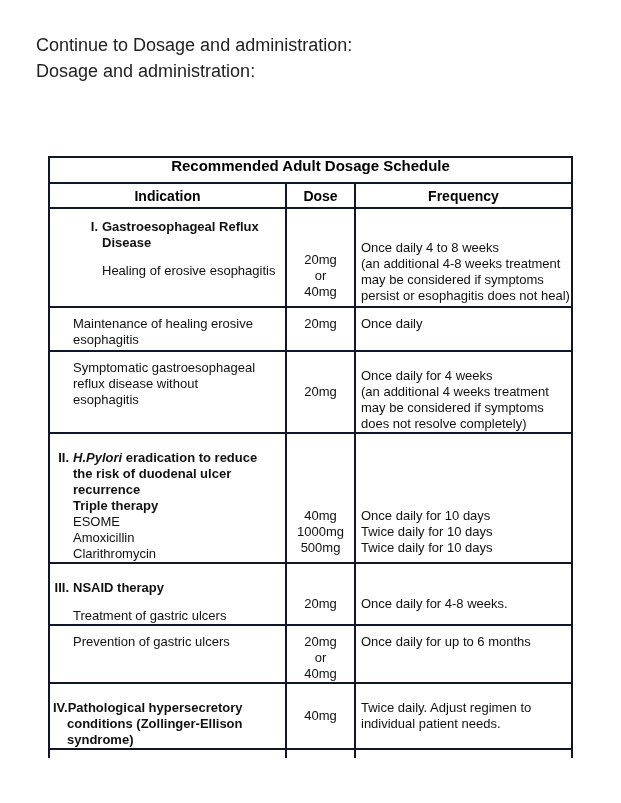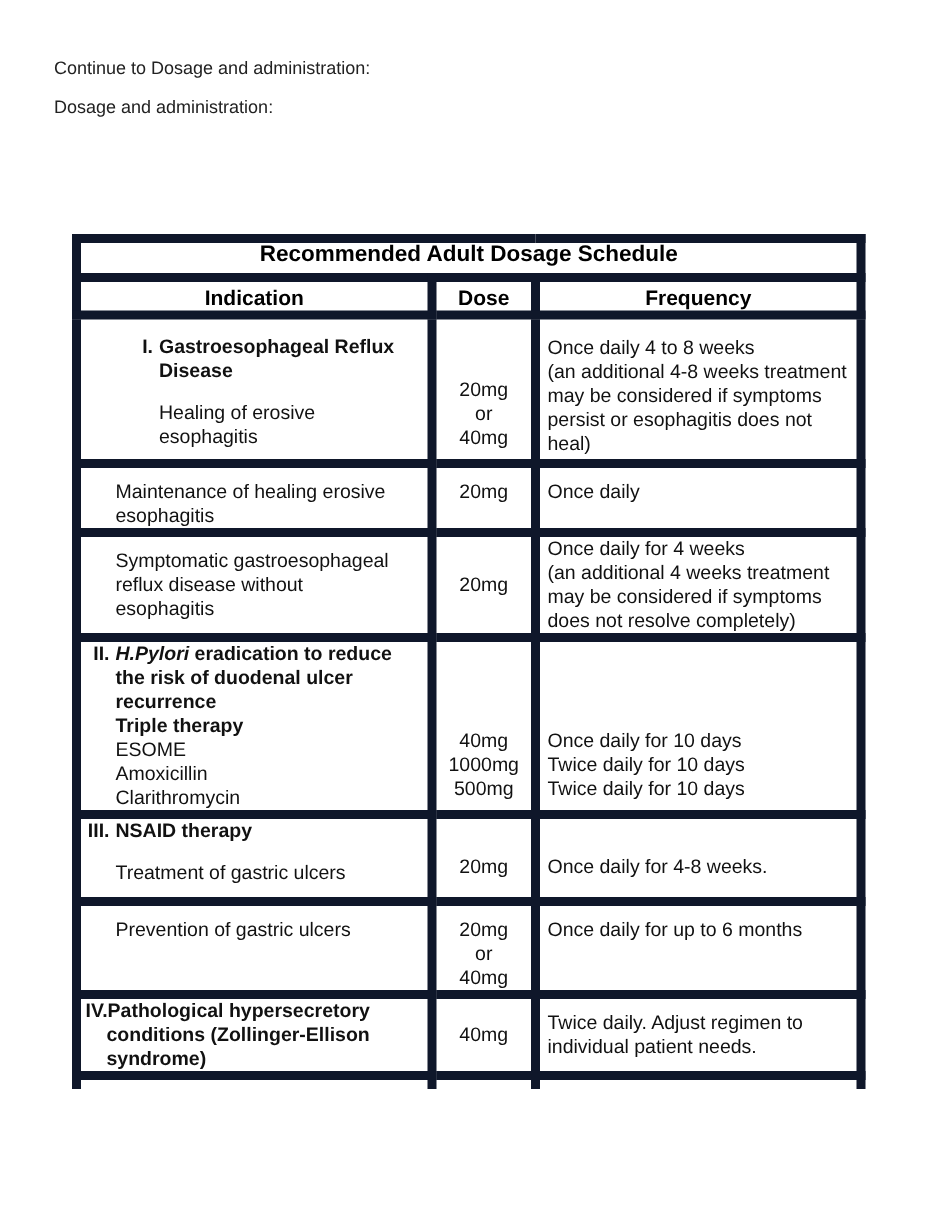--- a/index.html
+++ b/index.html
@@ -8,48 +8,48 @@
     background: #ffffff;
     font-family: "Liberation Sans", "DejaVu Sans", sans-serif;
     color: #1a1a1a;
     overflow: hidden;
   }
   .page { position: relative; width: 621px; height: 803px; background: #fff; }
 
   
   .intro {
     position: absolute; left: 36px; top: 32px; width: 575px;
-    font-size: 12px; line-height: 26px; color: #222;
+    font-size: 18px; line-height: 26px; color: #222;
   }
   .intro-line { white-space: pre-line; }
 
   
   table.dosage {
     position: absolute; left: 48px; top: 156px;
     border-collapse: collapse; table-layout: fixed;
     width: 523px;
     border: 2px solid #000; border-bottom: none;
     font-size: 13px; line-height: 16px; color: #111;
   }
-  table.dosage td { border: 6px solid #0f172a; vertical-align: top; overflow: hidden; }
+  table.dosage td { border: 2px solid #0f172a; vertical-align: top; overflow: hidden; }
 
   td.title-cell {
     height: 26px; text-align: center; vertical-align: middle;
     font-weight: bold; font-size: 15px; color: #000;
   }
   tr.head-row td {
     height: 25px; text-align: center; vertical-align: middle;
     font-weight: bold; font-size: 14px; color: #000;
   }
 
   .ind-cell { padding: 6px 6px 0 3px; }
   .dose-cell { text-align: center; white-space: pre-line; }
   .freq-cell { padding-left: 5px; padding-right: 0; white-space: pre-line; margin-left: 44px; }
 
-  .pt4  { padding-top: 0; }
+  .pt4  { padding-top: 16px; }
   .pt6  { padding-top: 8px; }
   .pt8  { padding-top: 8px; }
   .pt10 { padding-top: 10px; padding-left: 32px; }
   .va-b { vertical-align: bottom !important; }
   .va-m { vertical-align: middle !important; }
   .pb2  { padding-bottom: 2px; }
   .pb6  { padding-bottom: 6px; }
   .pb12 { padding-bottom: 12px; }
 
   .ind-item { padding-left: 20px; text-indent: -20px; white-space: pre-line; }

